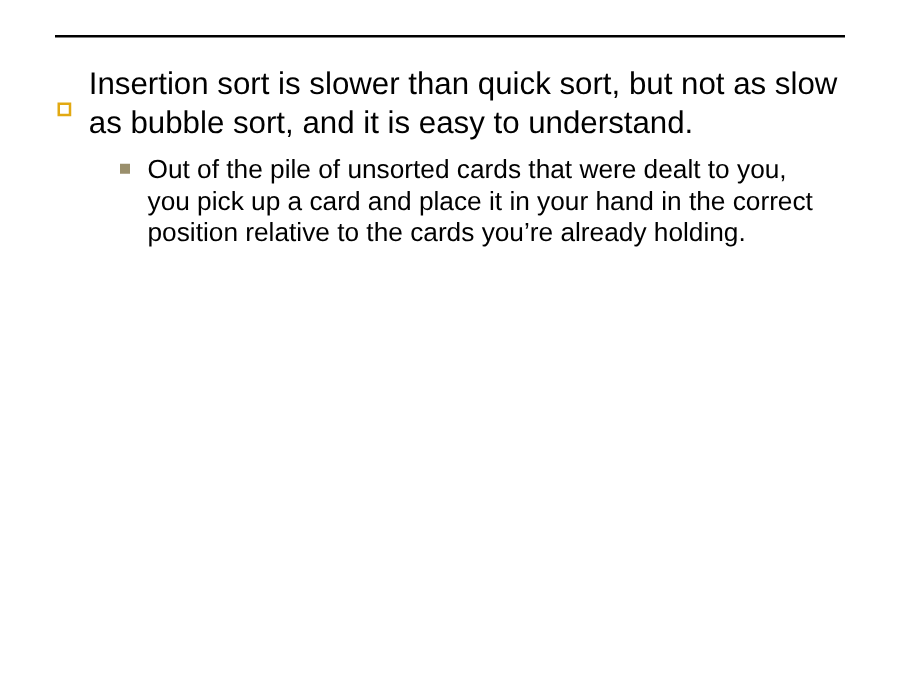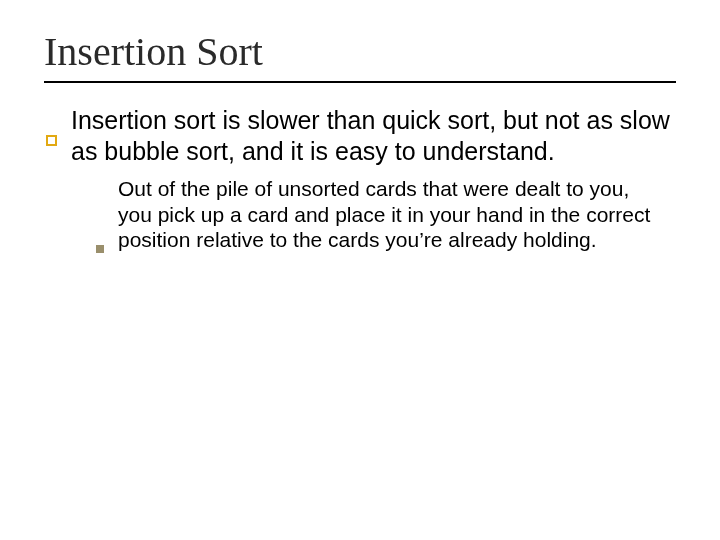--- a/index.html
+++ b/index.html
@@ -55,41 +55,40 @@
     font-size: 25px;
     line-height: 1.22;
   }
   ul.level2 {
     list-style: none;
     margin: 10px 0 0 0;
     padding: 0 12px 0 52px;
   }
   ul.level2 > li {
     display: flex;
-    align-items: flex-end;
+    align-items: flex-start;
   }
   .bullet-sq-small {
     flex: 0 0 auto;
     width: 8px;
     height: 8px;
     background: #9a8f6c;
     margin-top: 8px;
     margin-right: 14px;
   }
   .lvl2-text {
     font-size: 21px;
     line-height: 1.22;
   }
 </style>
 </head>
 <body>
 
 <div class="slide">
 
-  <h1 class="title">Insertion Sort</h1>
   <div class="title-underline"></div>
 
   <ul class="level1">
     <li>
       <span class="bullet-sq"></span>
       <span class="lvl1-text">Insertion sort is slower than quick sort, but not as slow as bubble sort, and it is easy to understand.</span>
     </li>
   </ul>
 
   <ul class="level2">

